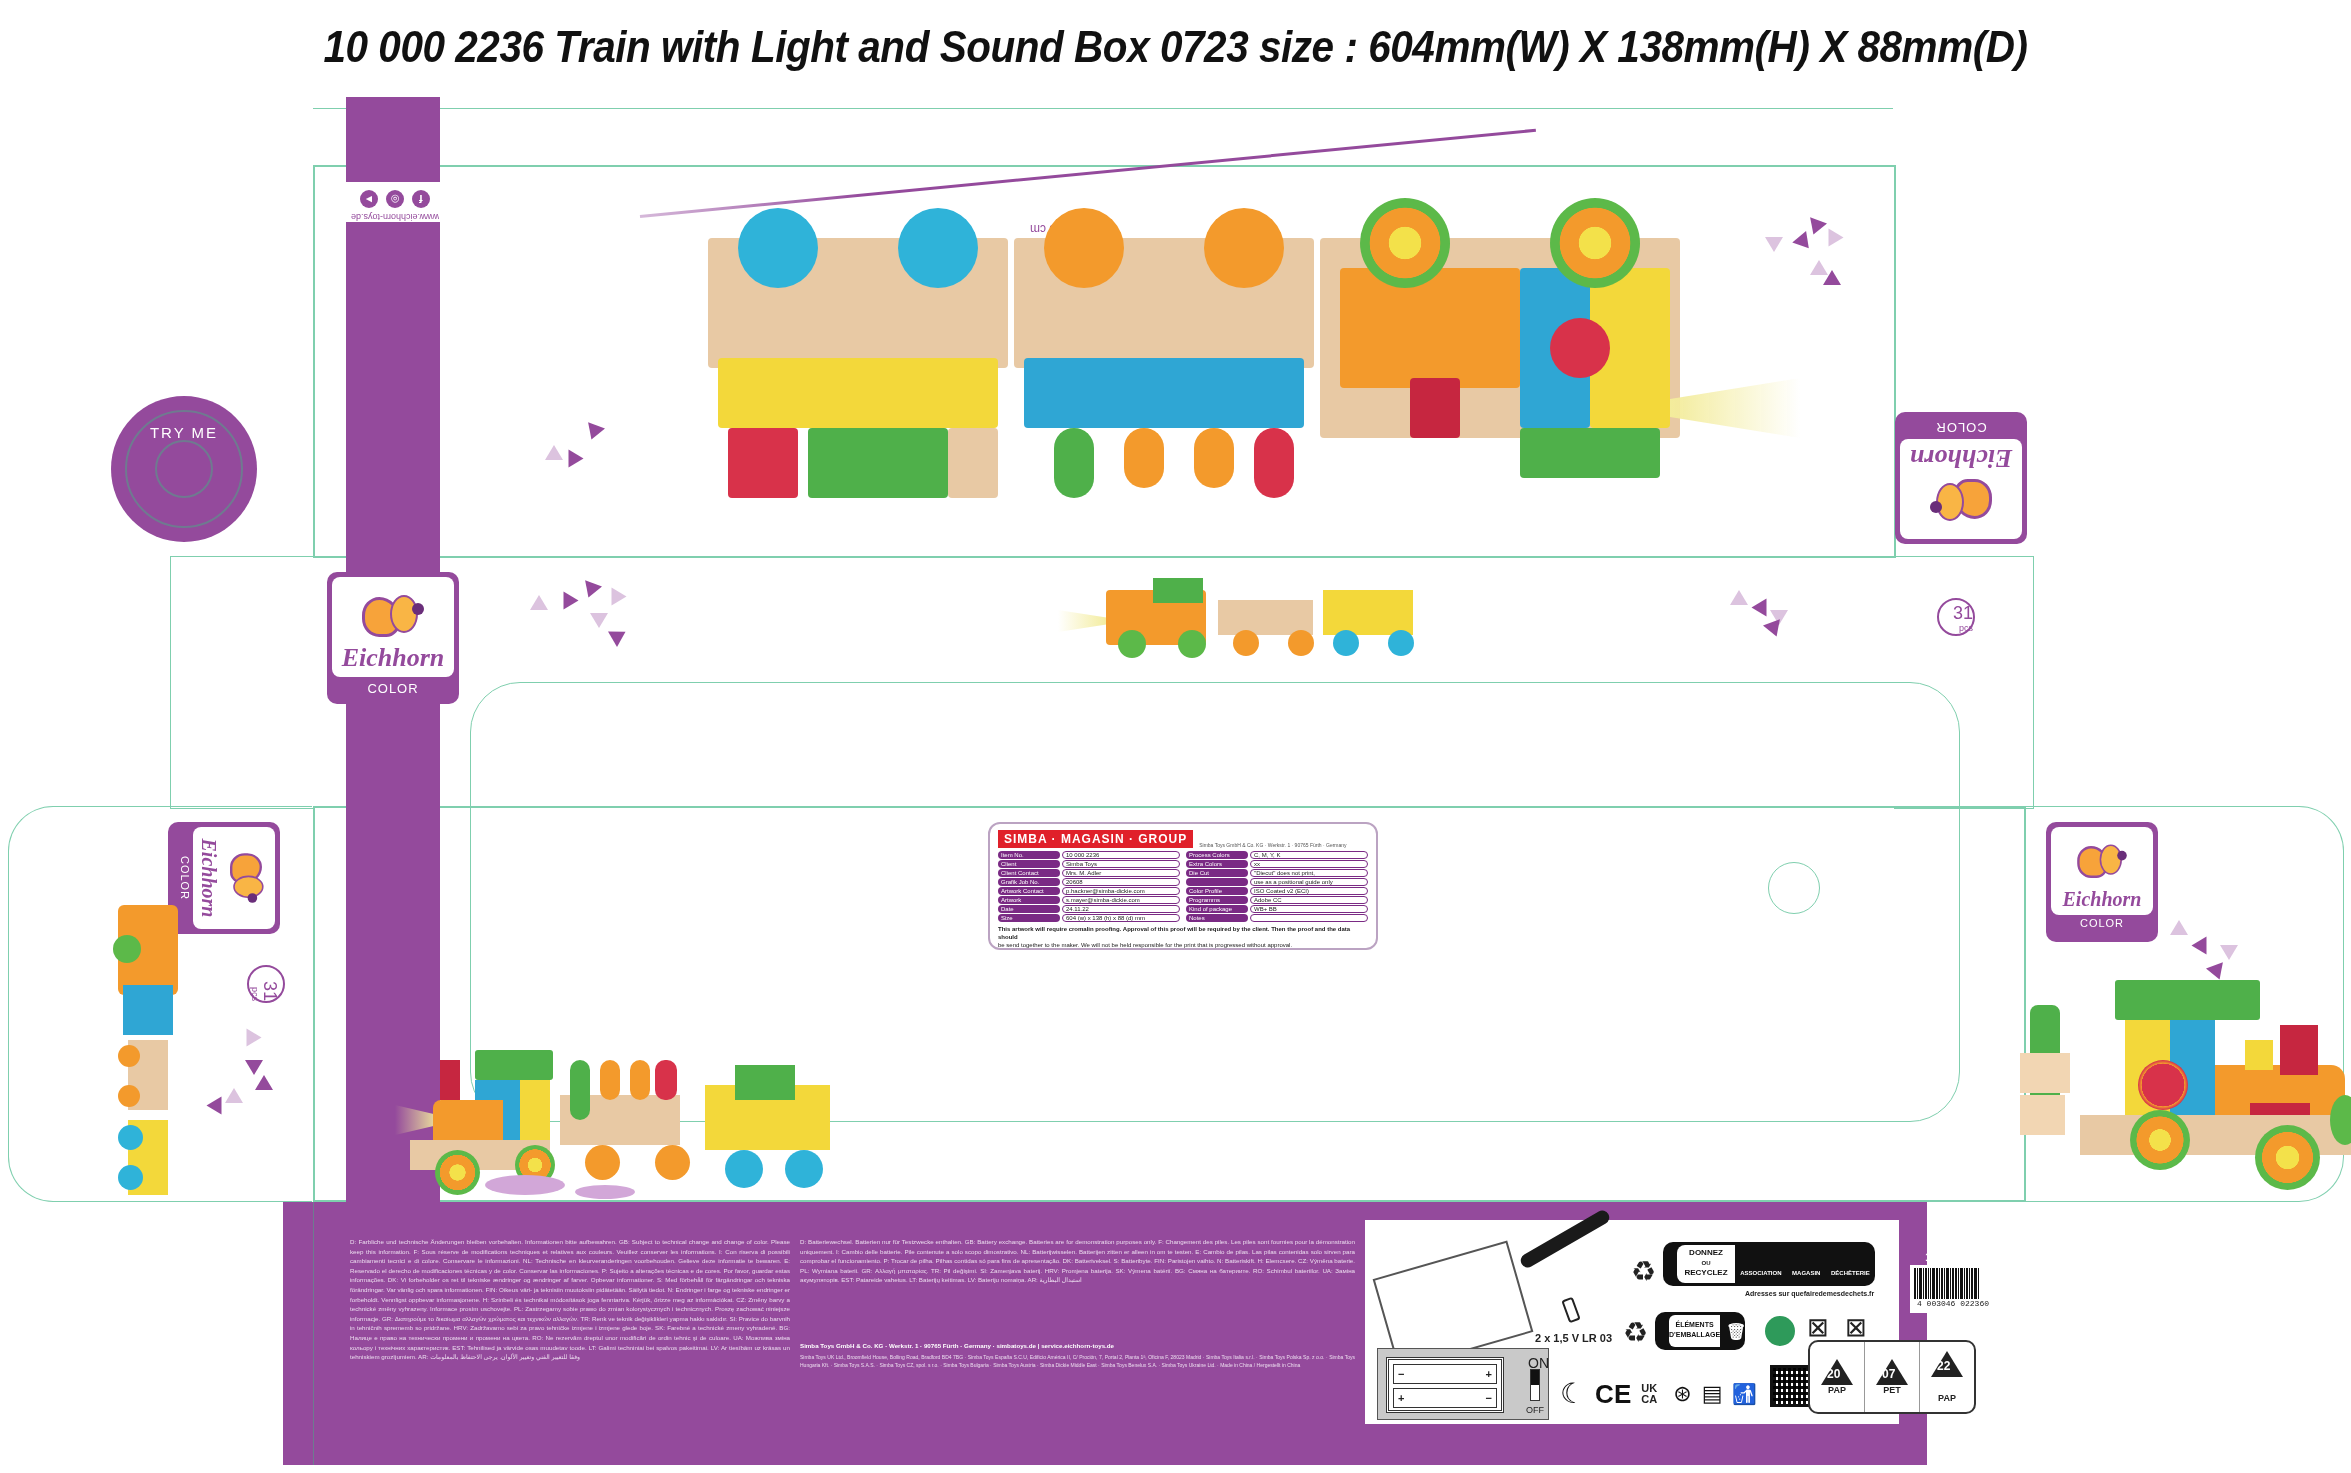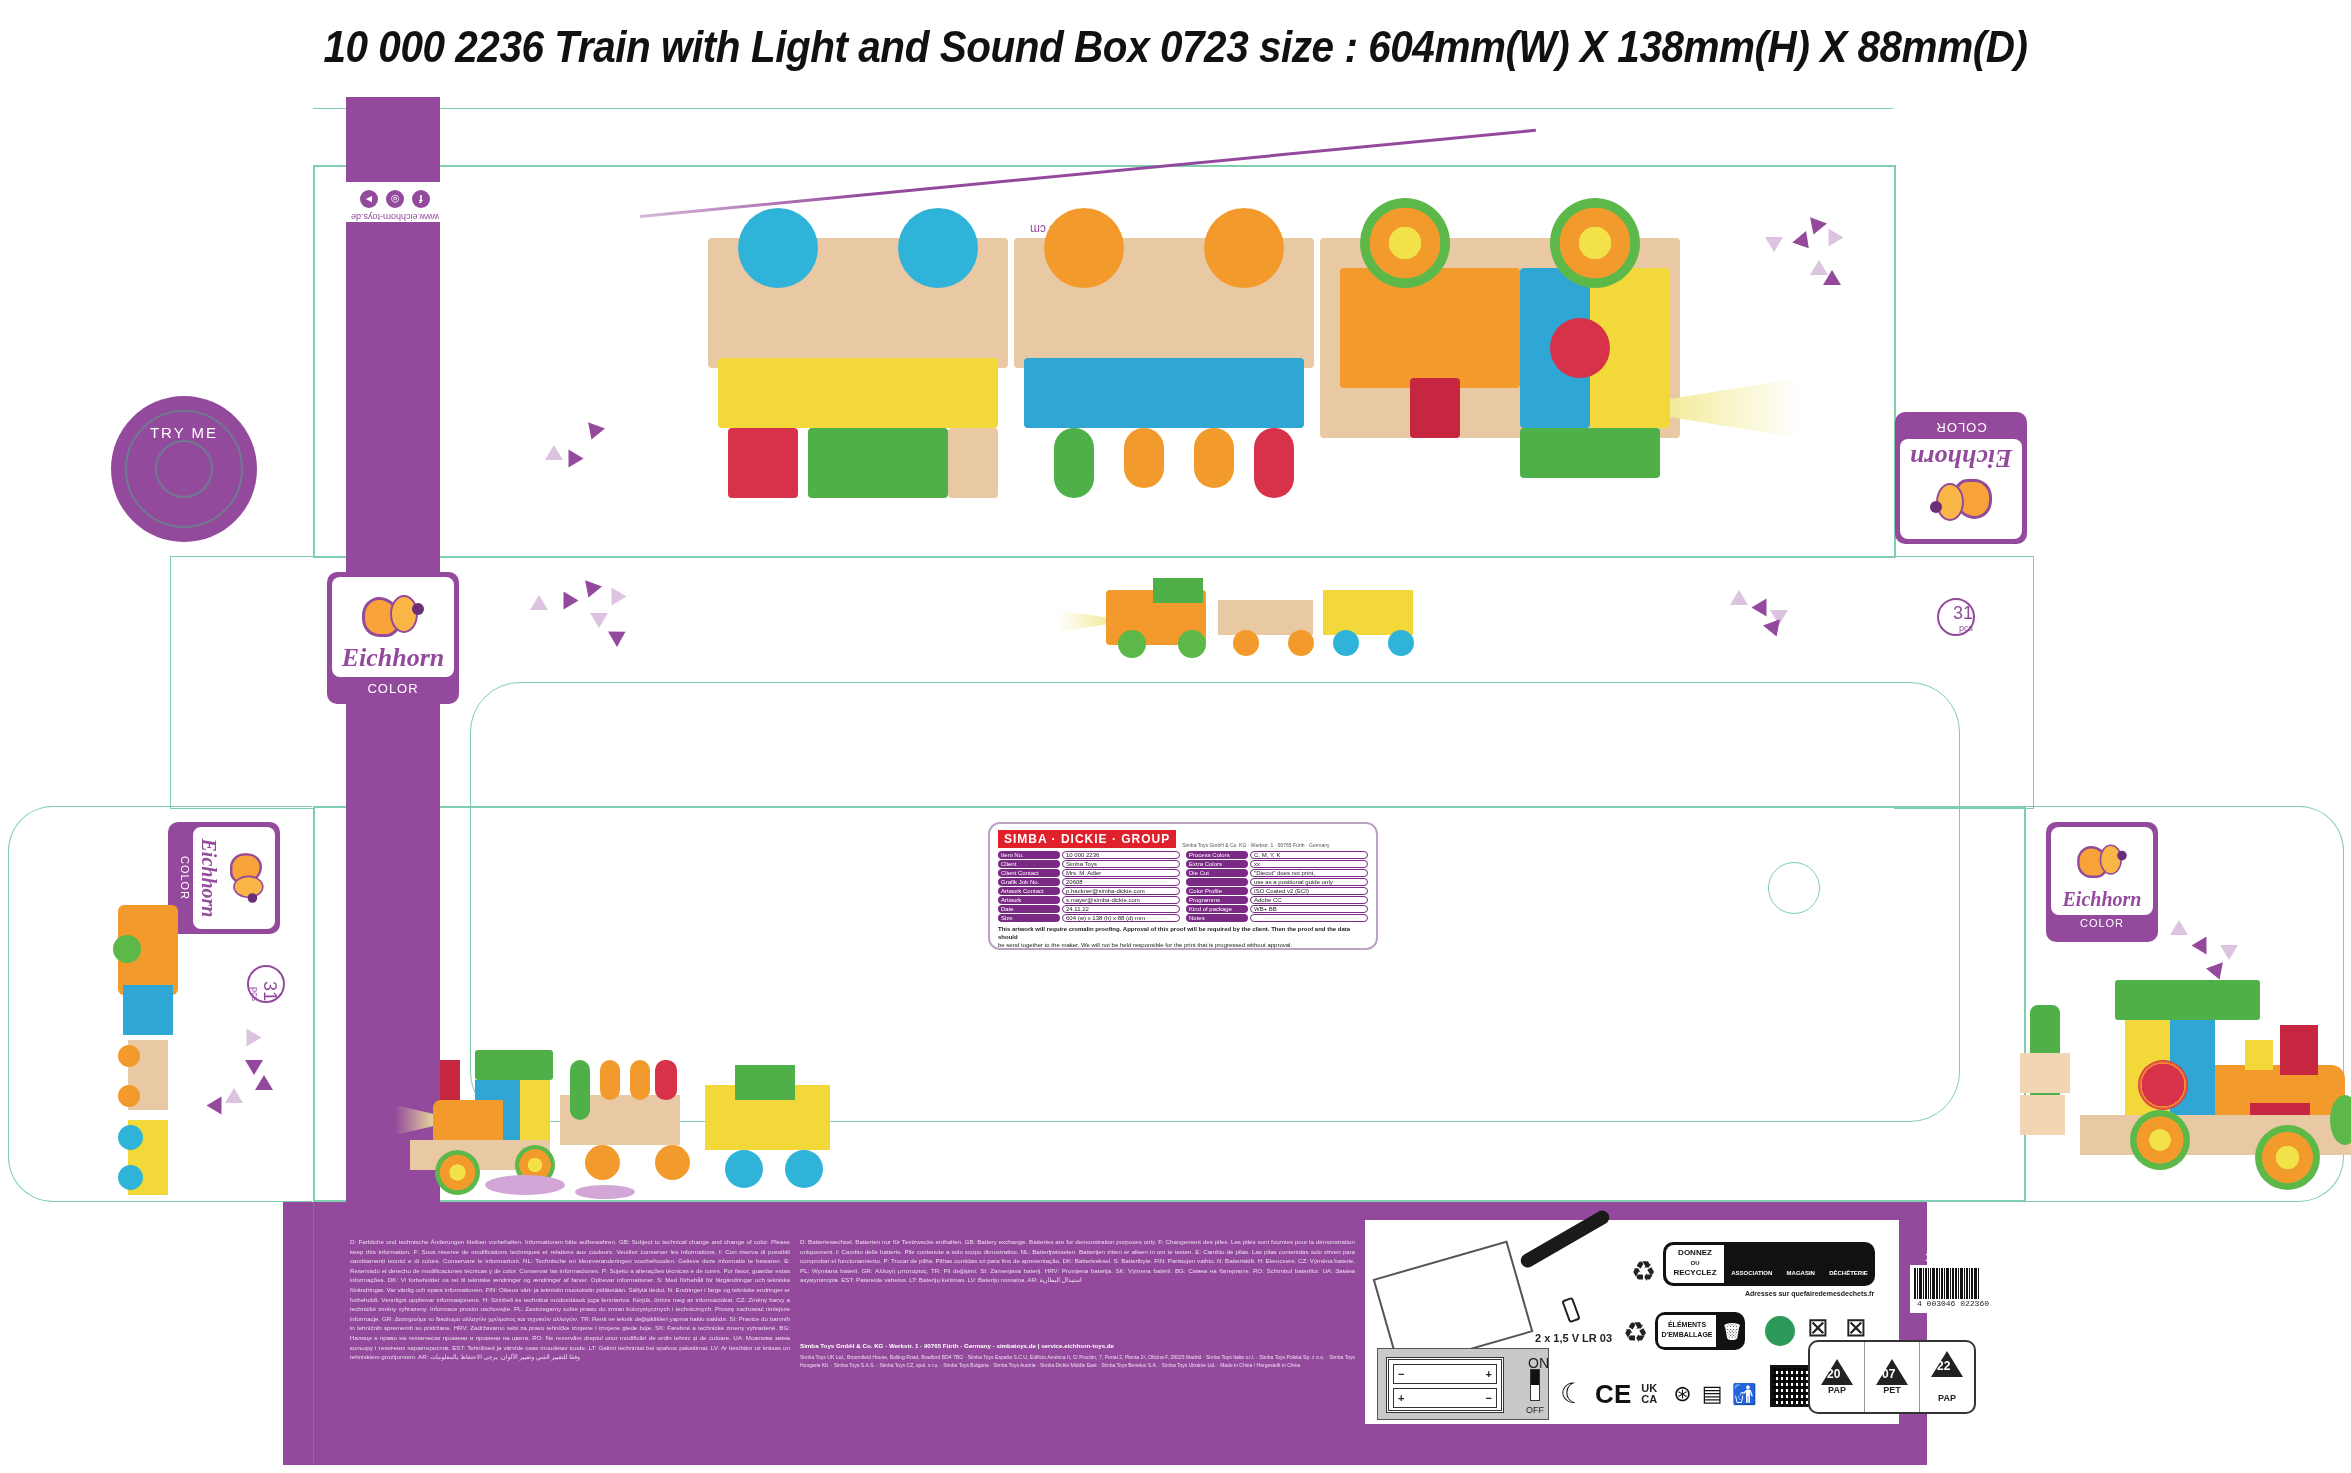--- a/index.html
+++ b/index.html
@@ -54,21 +54,21 @@
   .barcode-title { left: 1910px; top: 1252px; width: 86px; text-align: center; color: #fff; font-weight: 700; font-size: 10px; }
   .barcode { display: flex; gap: 1px; height: 34px; padding: 3px 4px 0 4px; }
   .barcode span { background: #111; height: 100%; }
   .barcode-num { font-size: 8px; text-align: center; font-family: "Liberation Mono", monospace; }
   .recycle-box { left: 1808px; top: 1340px; width: 168px; height: 74px; border: 2px solid #333; border-radius: 10px; background: #fff; display: flex; }
   .recycle-cell { flex: 1; display: flex; flex-direction: column; align-items: center; justify-content: center; border-right: 1px solid #999; }
   .recycle-cell:last-child { border-right: none; gap: 16px; }
   .rtri { width: 0; height: 0; border-left: 16px solid transparent; border-right: 16px solid transparent; border-bottom: 26px solid #222; position: relative; }
   .rtri-inner { position: absolute; left: -10px; top: 8px; width: 20px; text-align: left; color: #fff; font-size: 12px; font-weight: 700; }
   .rcode { font-size: 9px; font-weight: 700; }
-  .dark-badge { background: #111; color: #fff; border-radius: 10px; font-weight: 700; display: flex; align-items: center; }
+  .dark-badge { background: #111; color: #fff; border-radius: 10px; font-weight: 700; display: flex; align-items: center; padding-left: 11px; }
   .icon-glyph { font-size: 28px; color: #111; line-height: 1; }
   .pcs-badge { width: 38px; height: 38px; border: 2px solid #944a9c; border-radius: 50%; color: #944a9c; text-align: right; font-size: 18px; line-height: 22px; padding-top: 2px; }
   .pcs-badge small { display: block; font-size: 9px; line-height: 8px; }
 </style>
 </head>
 <body>
 
 <div class="abs title">10 000 2236 Train with Light and Sound Box 0723 size : 604mm(W) X 138mm(H) X 88mm(D)</div>
 
 <div class="abs dieline" style="left:313px; top:108px; width:1580px; height:2px; border-width:1px 0 0 0;"></div>
@@ -202,21 +202,21 @@
   <div class="abs tri" style="left:35px; top:32px; transform:rotate(160deg);"></div>
 </div>
 
 <div class="abs pcs-badge" style="left:1937px; top:598px;">
   <span>31</span>
   <small>pcs</small>
 </div>
 
 <div class="abs info-card">
   <div style="display:flex; align-items:flex-end;">
-    <span class="simba-logo">SIMBA · DICKIE · GROUP</span>
+    <span class="simba-logo">SIMBA · MAGASIN · GROUP</span>
     <span class="simba-addr">Simba Toys GmbH &amp; Co. KG · Werkstr. 1 · 90765 Fürth · Germany</span>
   </div>
   <div class="info-grid">
     <div style="display:flex; flex-direction:column; gap:1px;">
       <div class="info-row">
           <span class="info-key">Item No.</span>
           <span class="info-val">10 000 2236</span>
         </div>
       <div class="info-row">
           <span class="info-key">Client</span>

